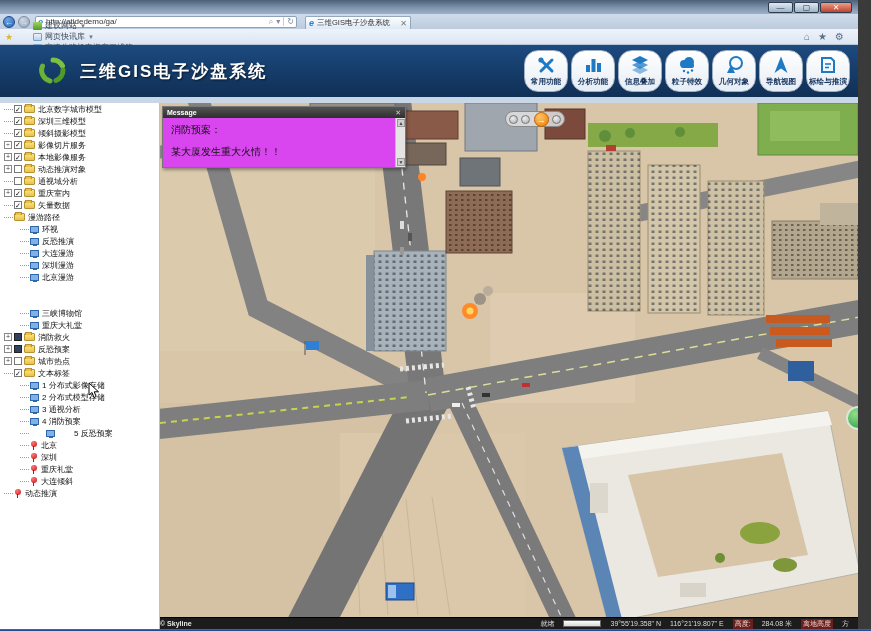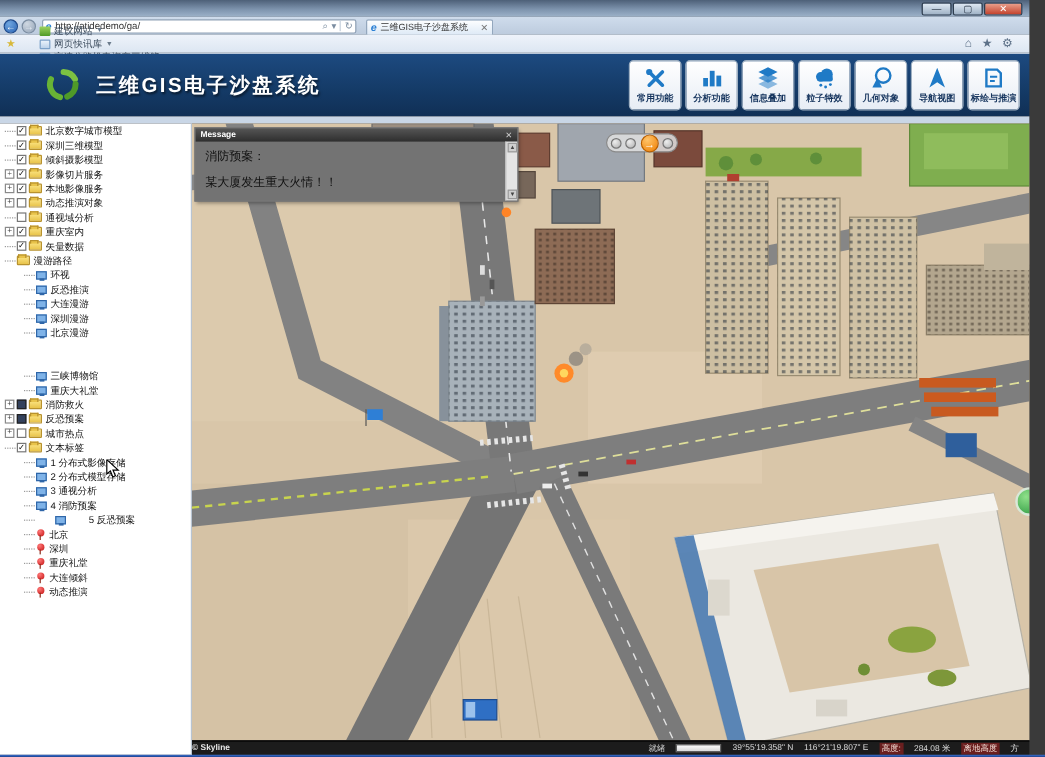--- a/index.html
+++ b/index.html
@@ -42,21 +42,21 @@
   .fico.page{background:linear-gradient(#eaf2fb,#bcd2ea);border:1px solid #7ba0c8;}
   .dd{color:#6b7b8c;font-size:6px;}
   .favright{margin-left:auto;margin-right:14px;display:flex;gap:8px;color:#5d7188;font-size:10px;}
   
   .apphdr{position:absolute;left:0;top:45px;width:858px;height:52px;
           background:linear-gradient(#1d4a80,#143a66 60%,#102f55);display:flex;align-items:center;}
   .logo{margin-left:38px;}
   .apptitle{color:#fff;font-size:17px;font-weight:bold;letter-spacing:2px;margin-left:12px;
             text-shadow:1px 1px 2px rgba(0,0,0,.6);}
   .toolbar{margin-left:auto;margin-right:8px;display:flex;gap:3px;}
-  .tbtn{width:44px;height:42px;border:1px solid #9fb0c2;border-radius:4px;
+  .tbtn{width:44px;height:42px;border:1px solid #9fb0c2;border-radius:14px;
         background:linear-gradient(#ffffff,#e7edf5);display:flex;flex-direction:column;
         align-items:center;justify-content:center;gap:1px;}
   .tbtn .lbl{font-size:8px;font-weight:bold;color:#16355e;white-space:nowrap;transform:scale(.95);}
   .subhdr{position:absolute;left:0;top:97px;width:858px;height:6px;background:#c9d6e6;}
   
   .treepanel{position:absolute;left:0;top:103px;width:160px;height:526px;background:#fff;
              border-right:1px solid #b8c4d2;overflow:hidden;}
   .trow{display:flex;align-items:center;height:12px;font-size:8px;color:#111;white-space:nowrap;}
   .twig{width:9px;border-top:1px dotted #9a9a9a;margin-right:1px;flex:0 0 9px;}
   .expander{width:8px;height:8px;border:1px solid #8a8a8a;background:#fff;color:#444;
@@ -69,21 +69,21 @@
   .folder::before{content:"";position:absolute;left:0;top:-2px;width:5px;height:2px;
                   background:#e8c34a;border:1px solid #b8922e;border-bottom:none;}
   .monitor{width:9px;height:7px;background:#7fb3e8;border:1px solid #2f66a8;margin-right:3px;flex:0 0 9px;
            position:relative;}
   .monitor::after{content:"";position:absolute;left:2px;bottom:-2px;width:4px;height:2px;background:#2f66a8;}
   .pin{width:6px;height:6px;border-radius:50%;background:radial-gradient(circle at 35% 30%,#f77,#c41212);
        margin:0 4px 2px 1px;flex:0 0 6px;position:relative;}
   .pin::after{content:"";position:absolute;left:2px;top:5px;width:1px;height:4px;background:#8a2a1a;}
   
   .map{position:absolute;left:160px;top:103px;width:698px;height:514px;overflow:hidden;background:#d9c6a9;}
-  .msgbox{position:absolute;left:2px;top:3px;width:270px;height:62px;background:#737373;
+  .msgbox{position:absolute;left:2px;top:3px;width:244px;height:62px;background:#d946ef;
           border:1px solid #777;box-shadow:1px 2px 3px rgba(0,0,0,.35);}
   .msgtitle{height:11px;background:linear-gradient(#555,#2e2e2e);color:#fff;font-size:7px;
             font-weight:bold;display:flex;align-items:center;padding:0 4px;}
   .msgtitle .x{margin-left:auto;font-size:7px;color:#ccc;}
   .msgbody{position:absolute;left:0;top:11px;right:10px;bottom:0;padding:5px 8px;font-size:10px;color:#111;}
   .msgbody div{margin-bottom:8px;}
   .msgscroll{position:absolute;right:0;top:11px;width:10px;bottom:0;background:#e4e4e4;border-left:1px solid #bbb;}
   .sarrow{position:absolute;left:1px;width:8px;height:8px;background:#cfcfcf;border:1px solid #999;
           font-size:5px;line-height:7px;text-align:center;color:#444;}
   .playctl{position:absolute;left:345px;top:8px;width:60px;height:16px;border-radius:9px;
@@ -404,21 +404,21 @@
         <div class="trow" style="padding-left: 20px;">
           <span class="twig"></span>
           <span class="pin"></span>
           <span>重庆礼堂</span>
         </div>
         <div class="trow" style="padding-left: 20px;">
           <span class="twig"></span>
           <span class="pin"></span>
           <span>大连倾斜</span>
         </div>
-        <div class="trow" style="padding-left: 20px;">
+        <div class="trow" style="padding-left: 4px;">
           <span class="twig"></span>
           <span class="pin"></span>
           <span>动态推演</span>
         </div>
       </div>
 
     <div class="map">
       <svg width="698" height="514" viewBox="0 0 698 514">
         <defs>
           <pattern id="winA" width="7" height="6" patternUnits="userSpaceOnUse">

